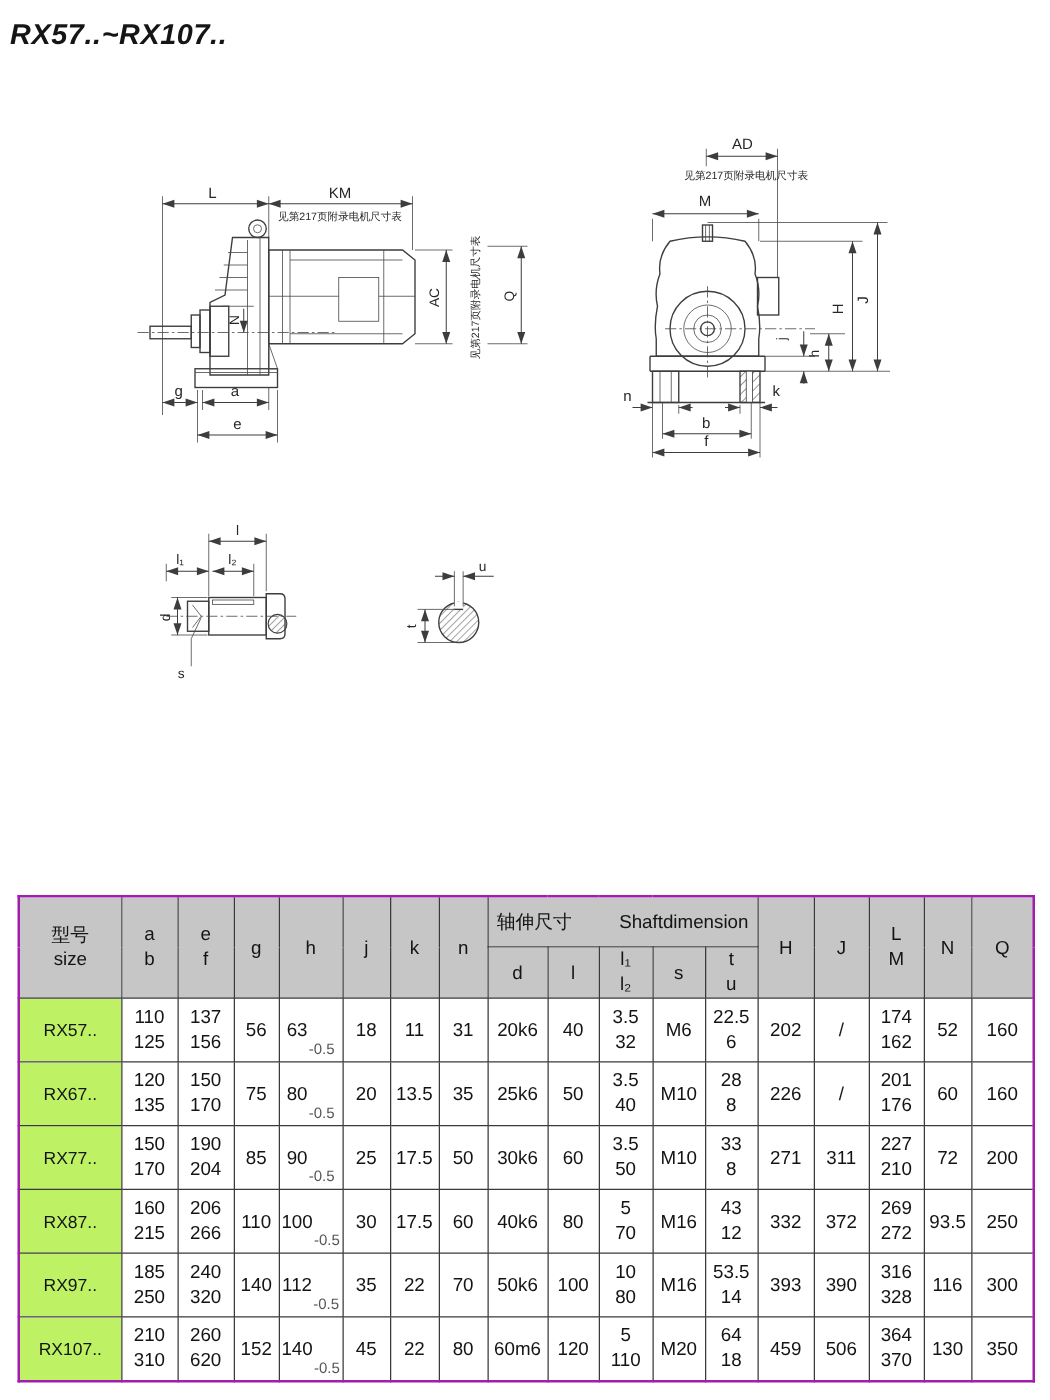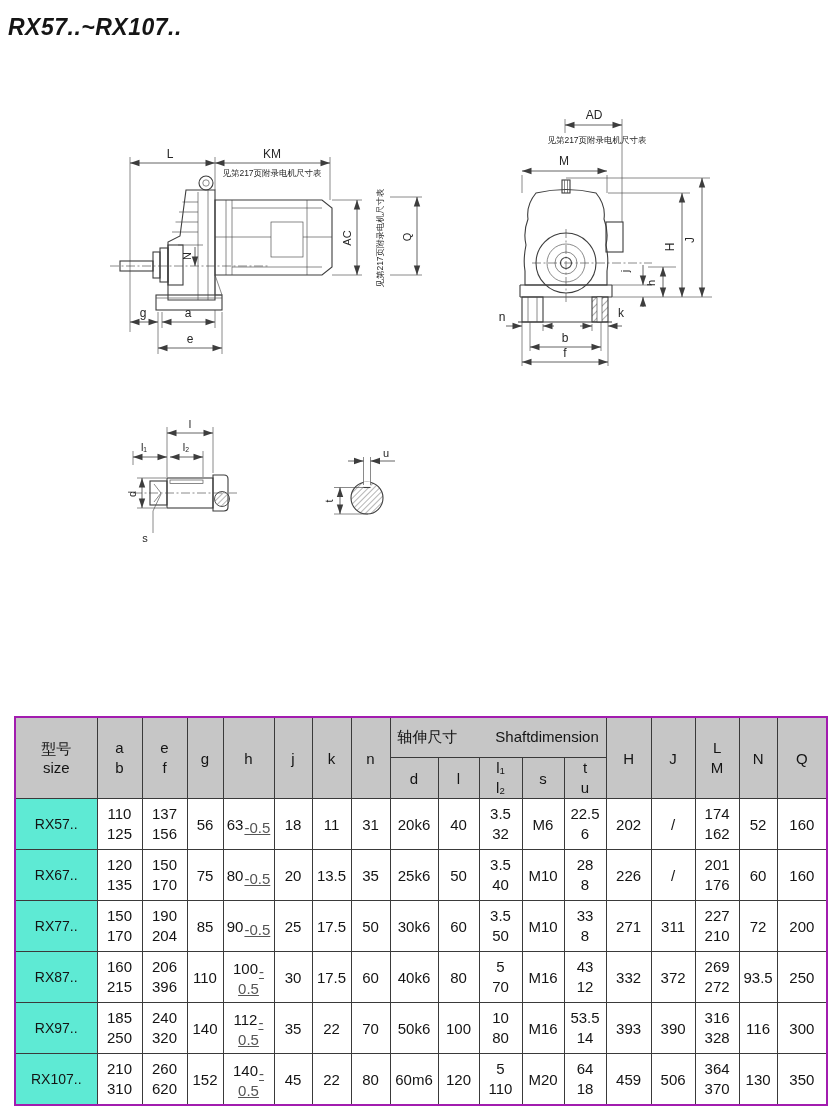--- a/index.html
+++ b/index.html
@@ -17,24 +17,24 @@
   .dim{fill:none;stroke:#3d3d3d;stroke-width:.8;}
   .cl{fill:none;stroke:#4a4a4a;stroke-width:.65;stroke-dasharray:9 2.5 2 2.5;}
   
   .dimtable{position:absolute;left:14px;top:716px;width:812px;border-collapse:collapse;
             table-layout:fixed;font-size:15px;color:#141414;
             border:2px solid #a21caf;}
   .dimtable th,.dimtable td{border:1px solid #3a3a3a;text-align:center;vertical-align:middle;
             padding:0;font-weight:normal;overflow:hidden;}
   .dimtable thead th{background:#c6c6c6;height:39px;}
   .dimtable tbody td{height:50px;background:#fff;}
-  .dimtable tbody td.rl{background:#5eead4;font-size:14px;}
+  .dimtable tbody td.rl{background:#bef264;font-size:14px;}
   .st div{line-height:20px;}
   .hd2{line-height:19px;}
-  .tol{font-size:15px;color:#555;position:relative;top:3px;margin-left:1px;text-decoration:underline;}
+  .tol{font-size:12px;color:#555;position:relative;top:14px;margin-left:1px;}
   .grp .cn{margin-right:38px;}
 </style>
 </head>
 <body>
 
 <div class="page">
 
   <div class="title">RX57..~RX107..</div>
 
   <svg style="left:100px;top:140px" width="340" height="222" viewBox="0 0 340 222">
@@ -433,21 +433,21 @@
         <td>200</td>
       </tr>
       <tr>
         <td class="rl">RX87..</td>
         <td class="st">
             <div>160</div>
             <div>215</div>
           </td>
         <td class="st">
             <div>206</div>
-            <div>396</div>
+            <div>266</div>
           </td>
         <td>110</td>
         <td><span>100</span><span class="tol">-0.5</span></td>
         <td>30</td>
         <td>17.5</td>
         <td>60</td>
         <td>40k6</td>
         <td>80</td>
         <td class="st">
             <div>5</div>

